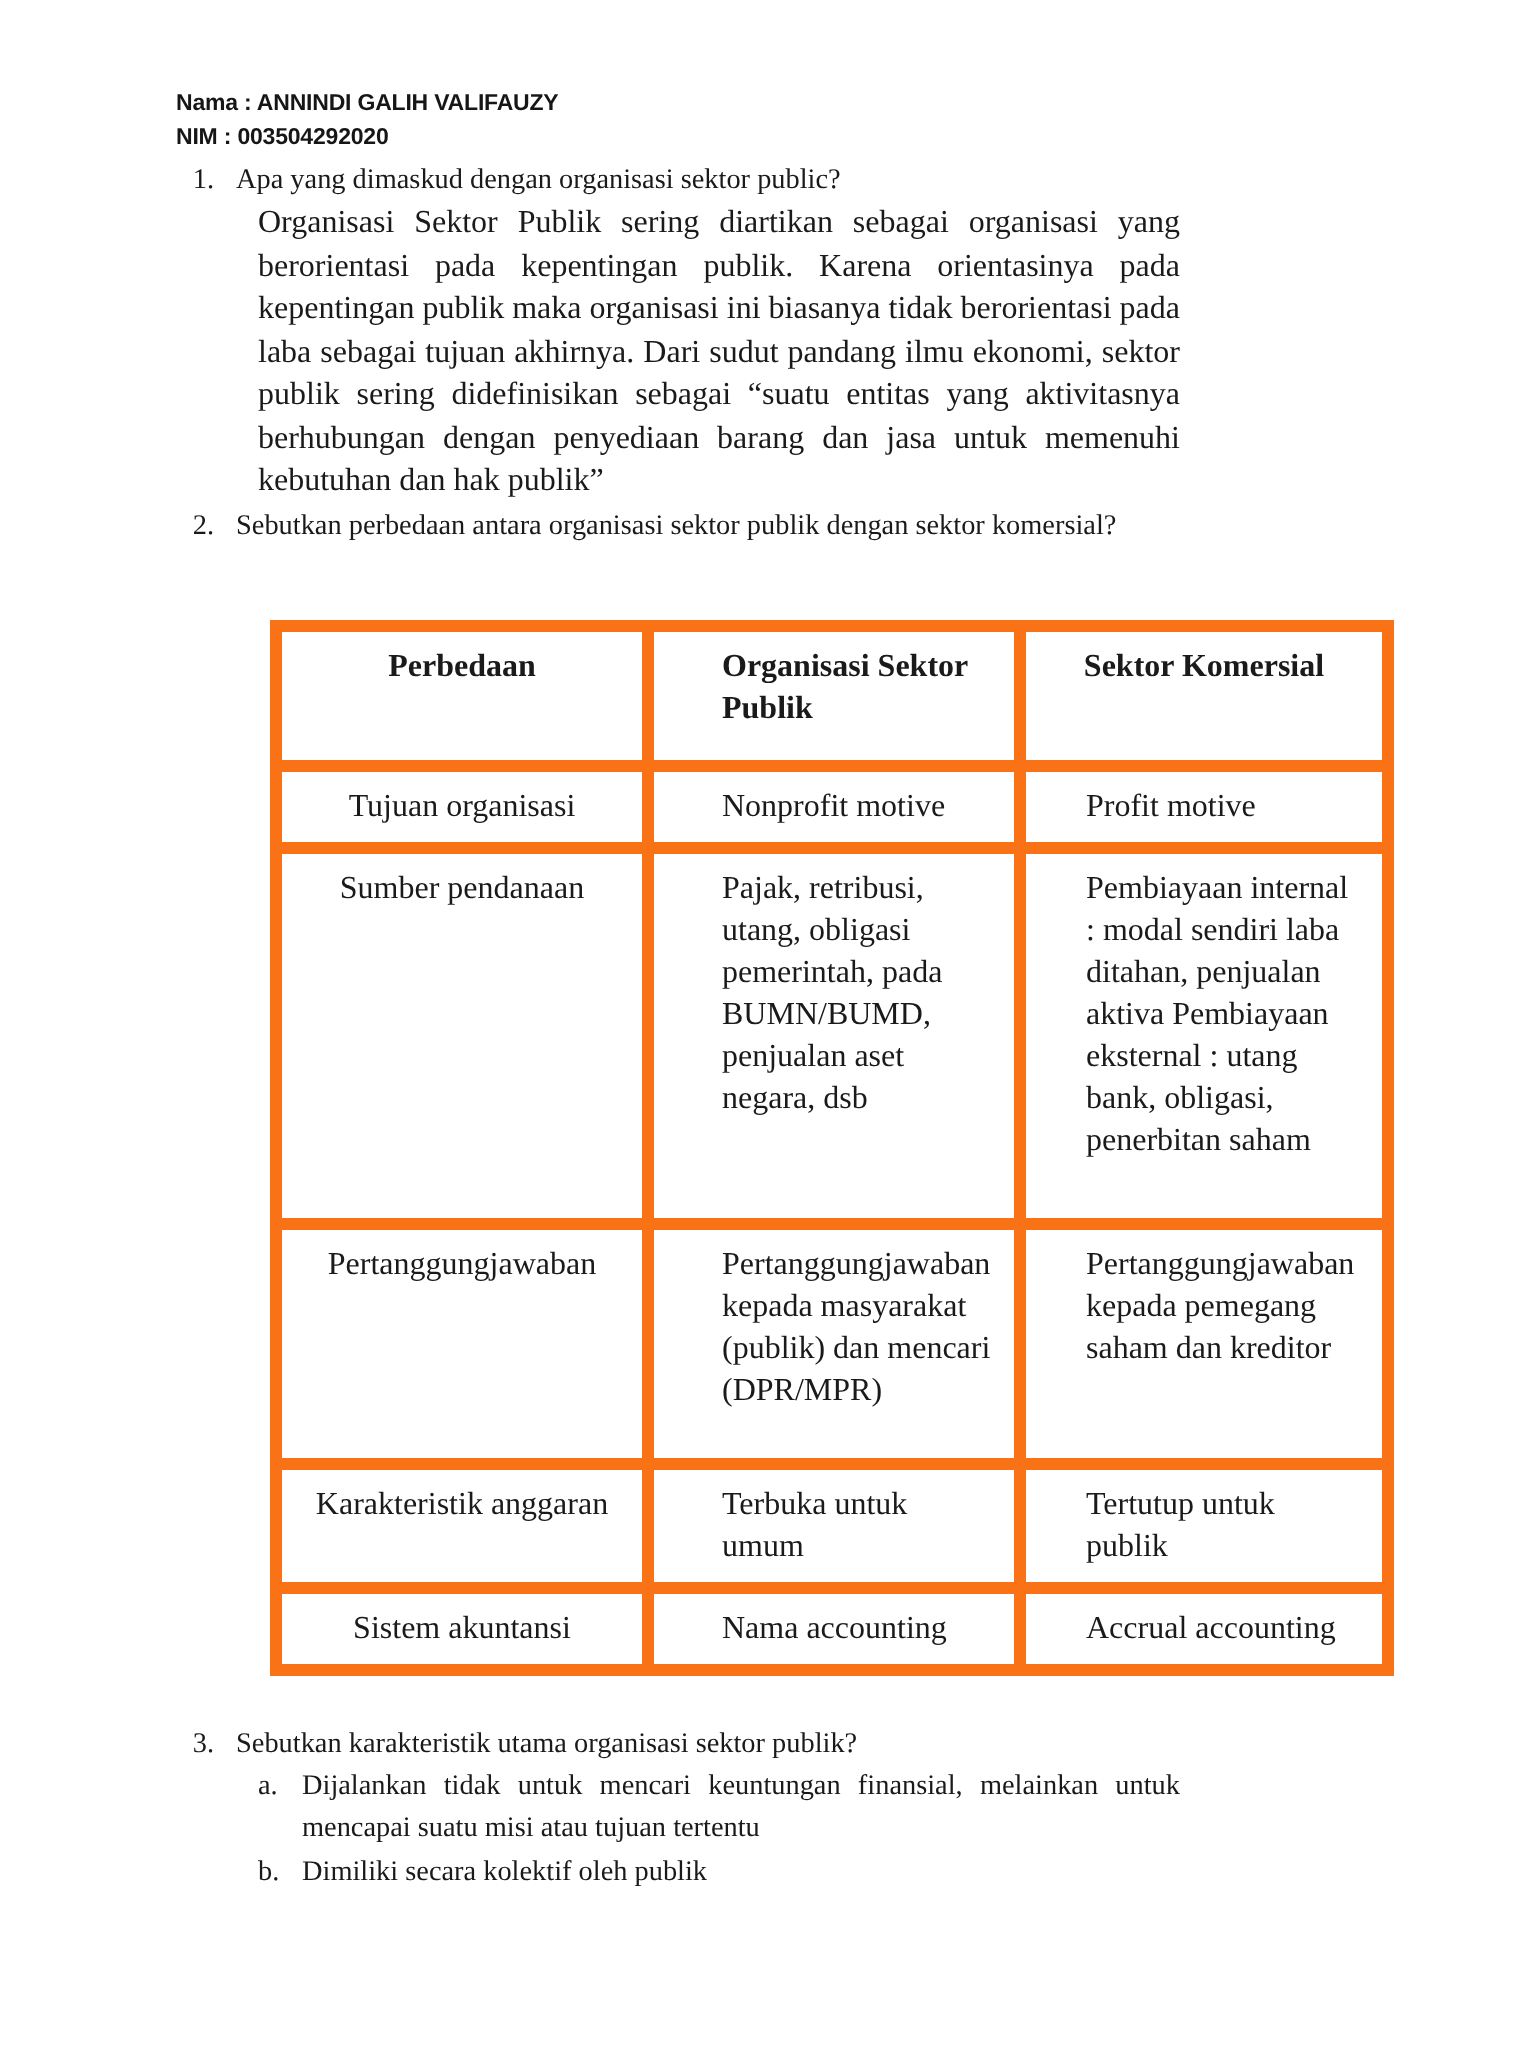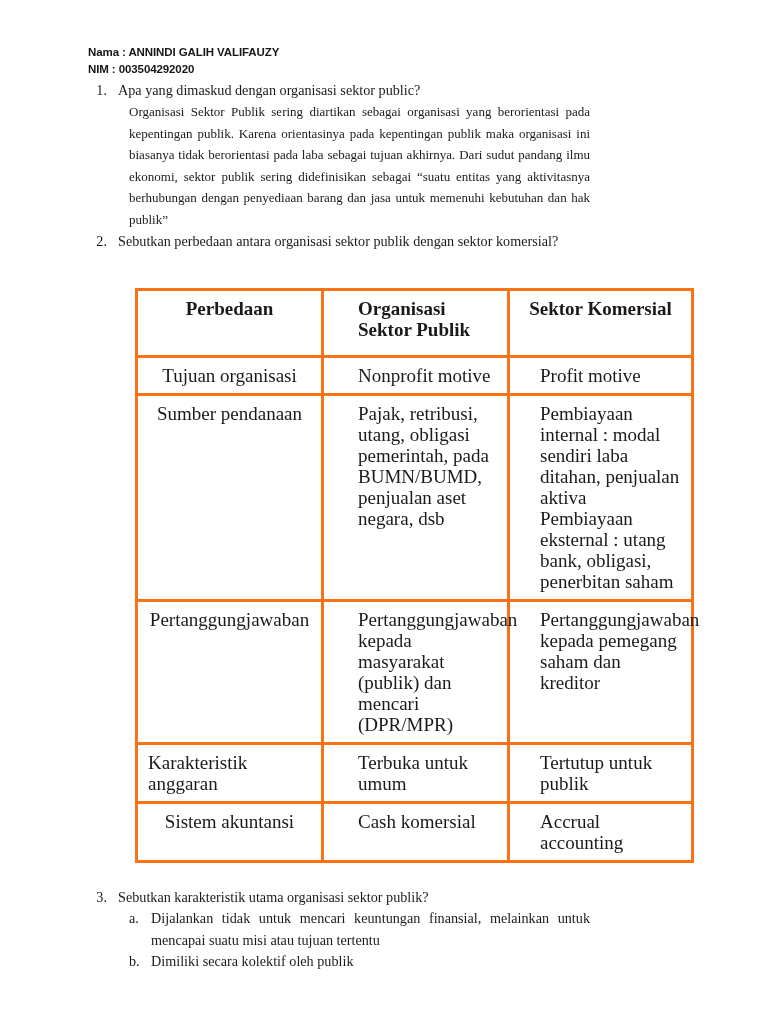--- a/index.html
+++ b/index.html
@@ -51,21 +51,21 @@
     padding-right: 11px;
     box-sizing: border-box;
   }
   .qtext {
     flex: 1 1 auto;
   }
 
   
   .para {
     margin-left: 41px;
-    font-size: 13px;
+    font-size: 16px;
     line-height: 21.5px;
     text-align: justify;
     text-justify: inter-word;
   }
 
   .q2 {
     margin-top: 1px;
   }
 
   
@@ -73,24 +73,24 @@
     margin-top: 36px;
     margin-left: 47px;
   }
   table.cmp {
     border-collapse: collapse;
     width: 556px;
     table-layout: fixed;
     border: 2px solid #111;
   }
   table.cmp td, table.cmp th {
-    border: 3px solid #f97316;
+    border: 6px solid #f97316;
     vertical-align: top;
     padding: 7px 10px 7px 10px;
-    font-size: 19px;
+    font-size: 16px;
     line-height: 21px;
     font-weight: normal;
   }
   table.cmp thead th {
     font-weight: bold;
     border-bottom: 2px solid #111;
     height: 50px;
   }
   table.cmp thead th.c1 { text-align: center; }
   table.cmp thead th.c2 { text-align: left; padding-left: 34px; }
@@ -198,21 +198,21 @@
           <td class="v">Pertanggungjawaban kepada masyarakat (publik) dan mencari (DPR/MPR)</td>
           <td class="v3">Pertanggungjawaban kepada pemegang saham dan kreditor</td>
         </tr>
         <tr class="r-tall-4">
           <td class="k"><span class="inner">Karakteristik anggaran</span></td>
           <td class="v">Terbuka untuk umum</td>
           <td class="v3">Tertutup untuk publik</td>
         </tr>
         <tr class="r-short r-bottom">
           <td class="k"><span class="inner">Sistem akuntansi</span></td>
-          <td class="v">Cash komersial</td>
+          <td class="v">Nama accounting</td>
           <td class="v3">Accrual accounting</td>
         </tr>
       </tbody>
     </table>
   </div>
 
   <div class="q3-wrap">
     <div class="qrow">
       <span class="qnum">3.</span>
       <span class="qtext">Sebutkan karakteristik utama organisasi sektor publik?</span>

